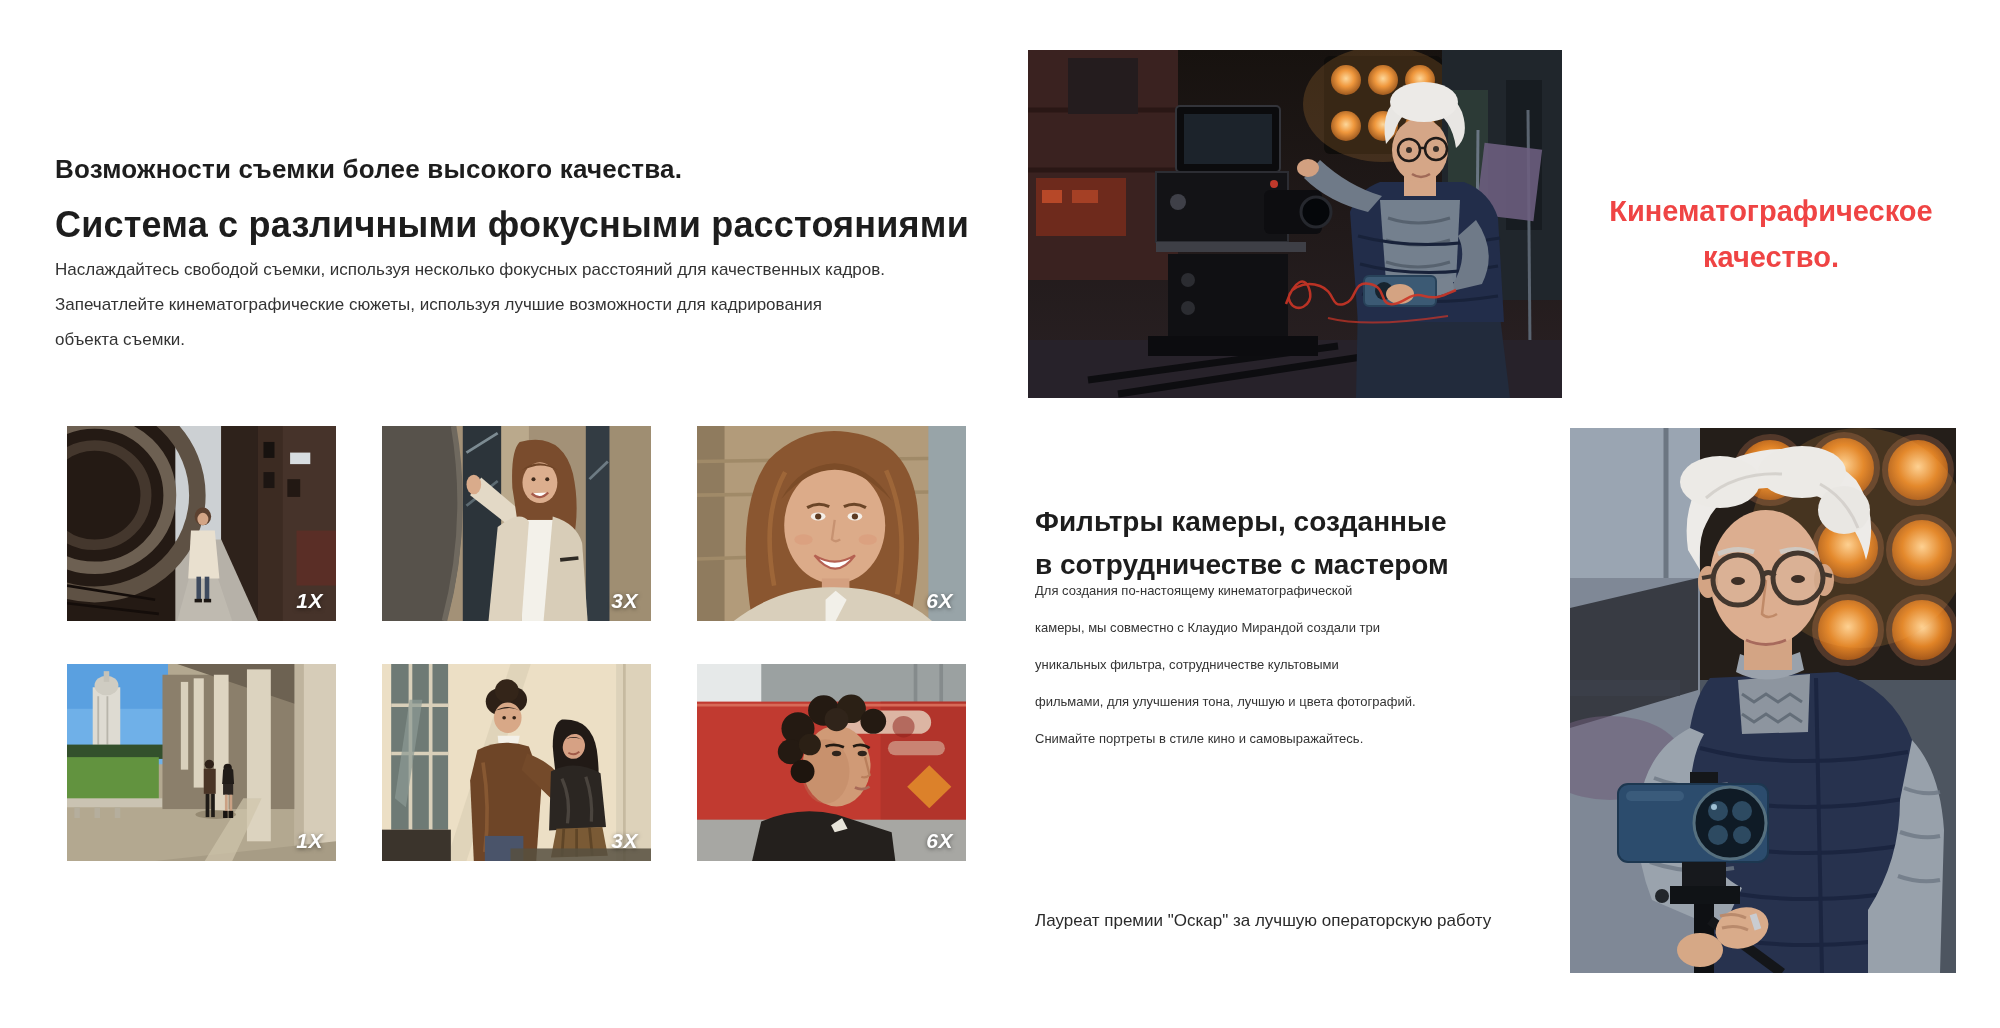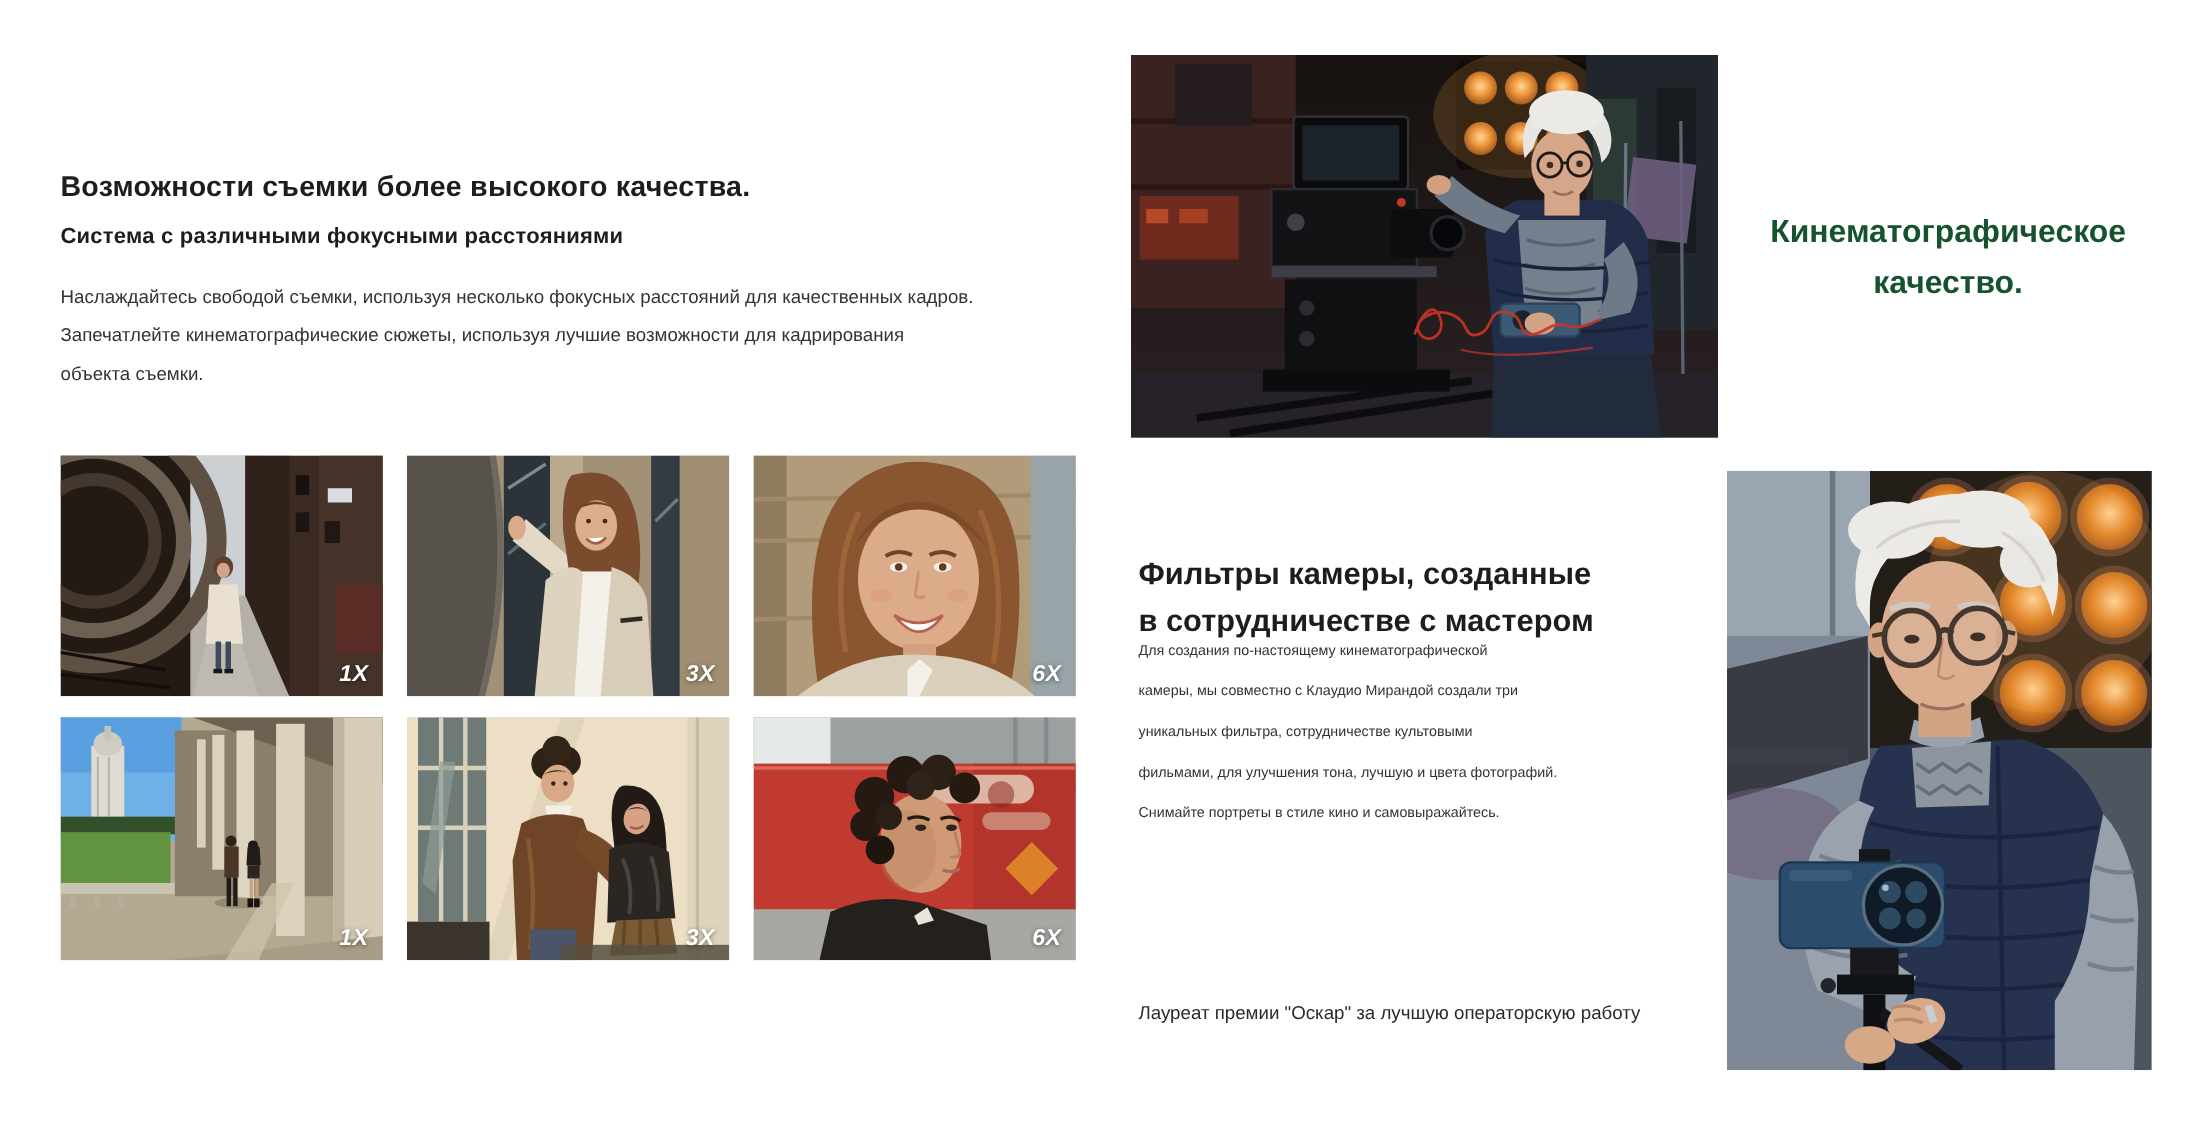--- a/index.html
+++ b/index.html
@@ -1,32 +1,32 @@
 <!DOCTYPE html>
 <html><head>
 <meta charset="utf-8">
 <style>
   html,body{margin:0;padding:0;background:#ffffff;}
   #canvas{position:relative;width:1956px;height:1028px;background:#ffffff;overflow:hidden;
           font-family:"Liberation Sans","DejaVu Sans",sans-serif;color:#1d1d1d;}
   .abs{position:absolute;}
   .h-lead{left:55px;top:154px;font-size:26px;font-weight:700;letter-spacing:.2px;white-space:nowrap;}
-  .h-title{left:55px;top:204px;font-size:20px;font-weight:700;letter-spacing:.2px;white-space:nowrap;}
+  .h-title{left:55px;top:204px;font-size:36px;font-weight:700;letter-spacing:.2px;white-space:nowrap;}
   .body-copy{left:55px;top:252px;font-size:17px;line-height:35px;color:#333;}
   .body-copy .line{white-space:nowrap;}
   .gallery{left:55px;top:414px;display:grid;grid-template-columns:293px 293px 293px;
            grid-template-rows:219px 221px;column-gap:22px;row-gap:19px;}
-  .tile{position:relative;margin:0;overflow:hidden;background:#ddd;}
+  .tile{position:relative;margin:12px;overflow:hidden;background:#ddd;}
   .tile svg{position:absolute;inset:0;width:100%;height:100%;display:block;}
   .zoom-badge{position:absolute;right:13px;bottom:8px;font-size:21px;font-weight:700;font-style:italic;
               color:#fff;letter-spacing:.5px;text-shadow:0 1px 4px rgba(0,0,0,.5);}
   .hero-photo{left:1028px;top:50px;width:534px;height:348px;margin:0;overflow:hidden;}
   .hero-photo svg,.portrait-photo svg{width:100%;height:100%;display:block;}
   .hero-caption{left:1585px;top:188px;width:372px;text-align:center;font-size:29px;font-weight:600;
-                line-height:46px;color:#14532d;}
+                line-height:46px;color:#ef4444;}
   .filters-heading{left:1035px;top:500px;font-size:28px;font-weight:700;line-height:43px;}
   .filters-heading .line{white-space:nowrap;}
   .filters-copy{left:1035px;top:572px;font-size:13px;line-height:37px;color:#333;}
   .filters-copy .line{white-space:nowrap;}
   .master-name{left:1035px;top:858px;font-size:29px;font-weight:700;white-space:nowrap;}
   .master-credits{left:1035px;top:906px;font-size:17px;line-height:29px;color:#2a2a2a;}
   .master-credits .line{white-space:nowrap;}
   .portrait-photo{left:1570px;top:428px;width:392px;height:545px;margin:0;overflow:hidden;}
 </style>
 </head>

